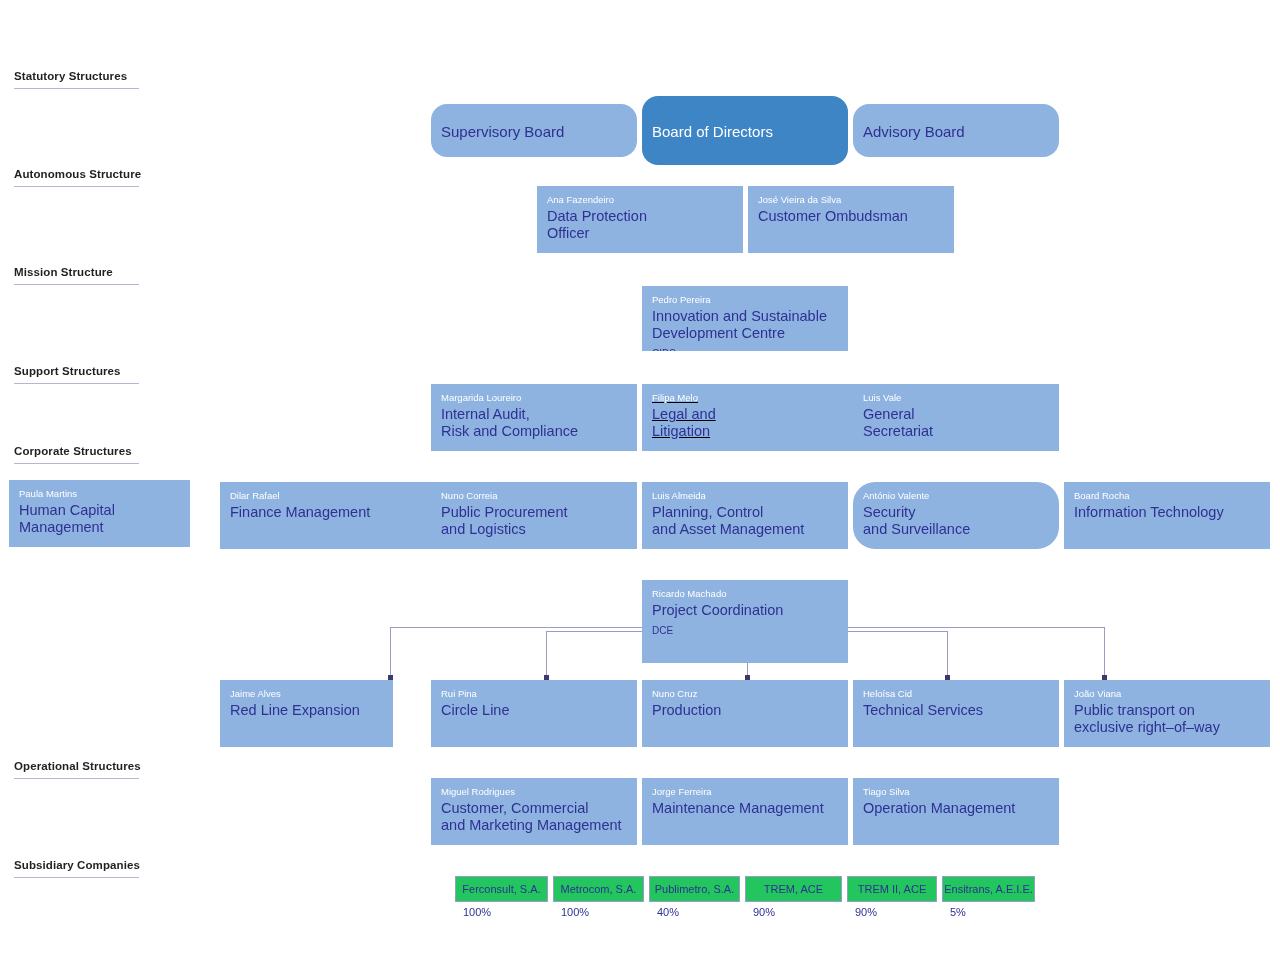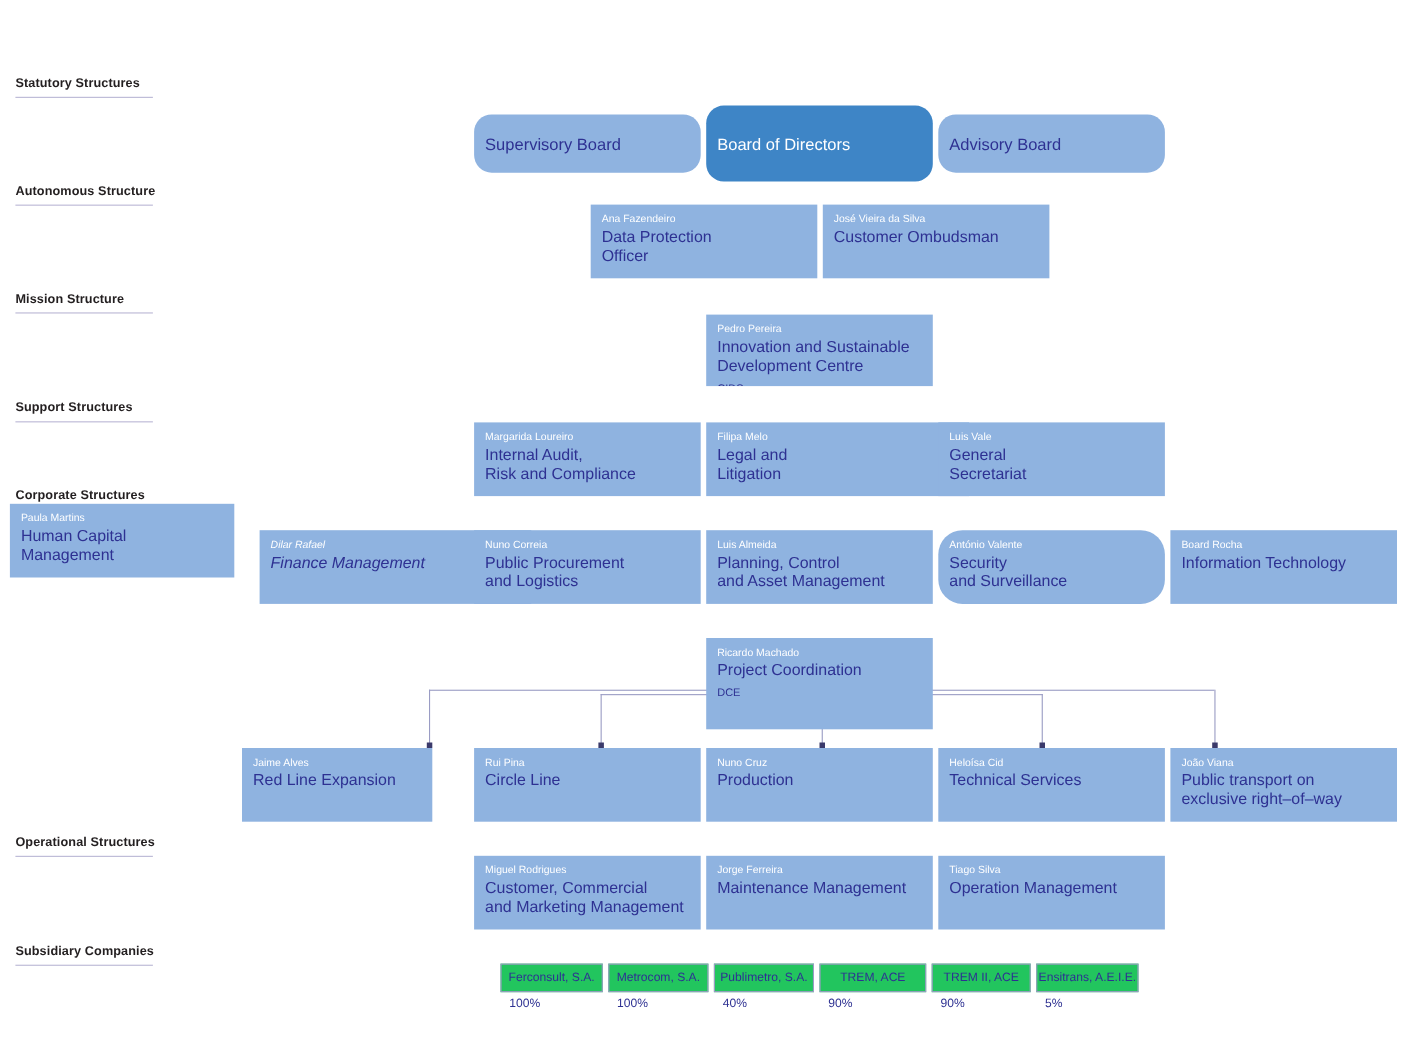--- a/index.html
+++ b/index.html
@@ -169,39 +169,39 @@
         <div class="title">Internal Audit,<br>Risk and Compliance</div>
       </div>
     </div>
     <div class="box" style="left: 642px; top: 286px; width: 206px; height: 65px;">
       <div>
         <div class="person">Pedro Pereira</div>
         <div class="title">Innovation and Sustainable<br>Development Centre</div>
         <div class="acronym">CIDS</div>
       </div>
     </div>
-    <div class="box" style="left: 642px; top: 384px; width: 239px; height: 67px;">
+    <div class="box" style="left: 642px; top: 384px; width: 239px; height: 67px; text-decoration: underline;">
       <div>
         <div class="person">Filipa Melo</div>
         <div class="title">Legal and<br>Litigation</div>
       </div>
     </div>
     <div class="box" style="left: 853px; top: 384px; width: 206px; height: 67px;">
       <div>
         <div class="person">Luis Vale</div>
         <div class="title">General<br>Secretariat</div>
       </div>
     </div>
-    <div class="box" style="left: 9px; top: 458px; width: 204px; height: 67px;">
+    <div class="box" style="left: 9px; top: 480px; width: 181px; height: 67px;">
       <div>
         <div class="person">Paula Martins</div>
         <div class="title">Human Capital<br>Management</div>
       </div>
     </div>
-    <div class="box" style="left: 236px; top: 482px; width: 247px; height: 67px; font-style: italic;">
+    <div class="box" style="left: 220px; top: 482px; width: 247px; height: 67px;">
       <div>
         <div class="person">Dilar Rafael</div>
         <div class="title">Finance Management</div>
       </div>
     </div>
     <div class="box" style="left: 431px; top: 482px; width: 206px; height: 67px;">
       <div>
         <div class="person">Nuno Correia</div>
         <div class="title">Public Procurement<br>and Logistics</div>
       </div>

